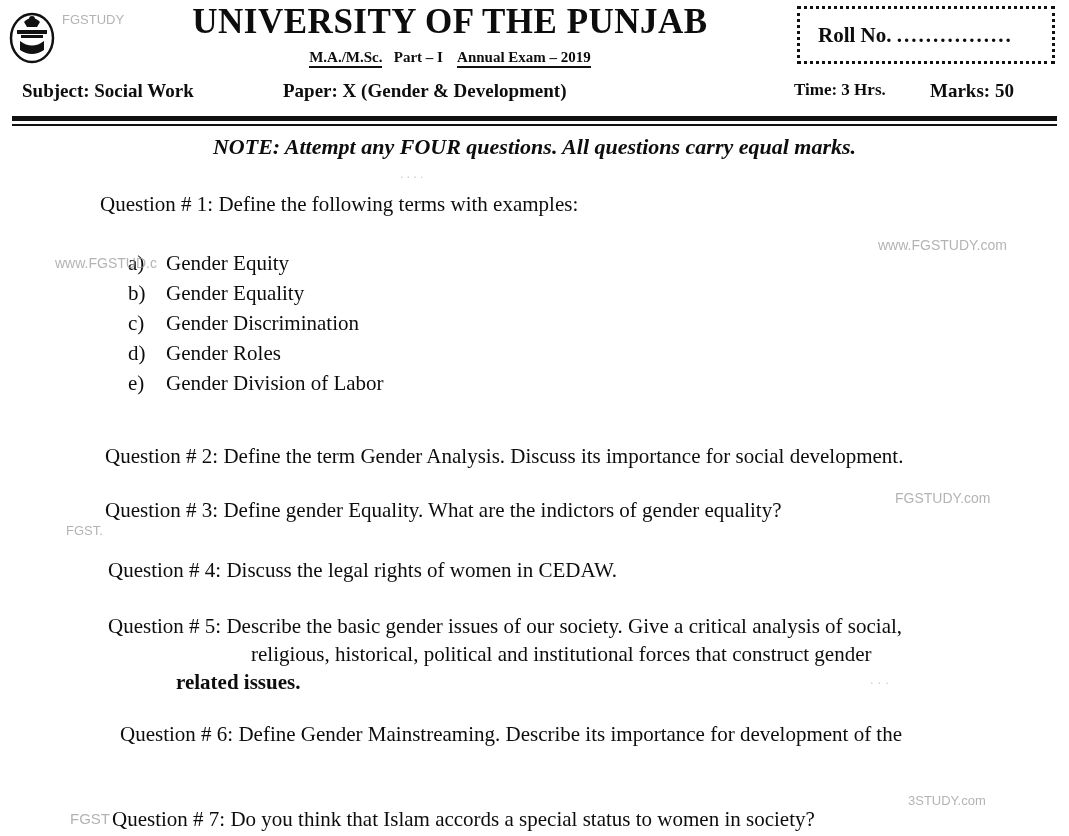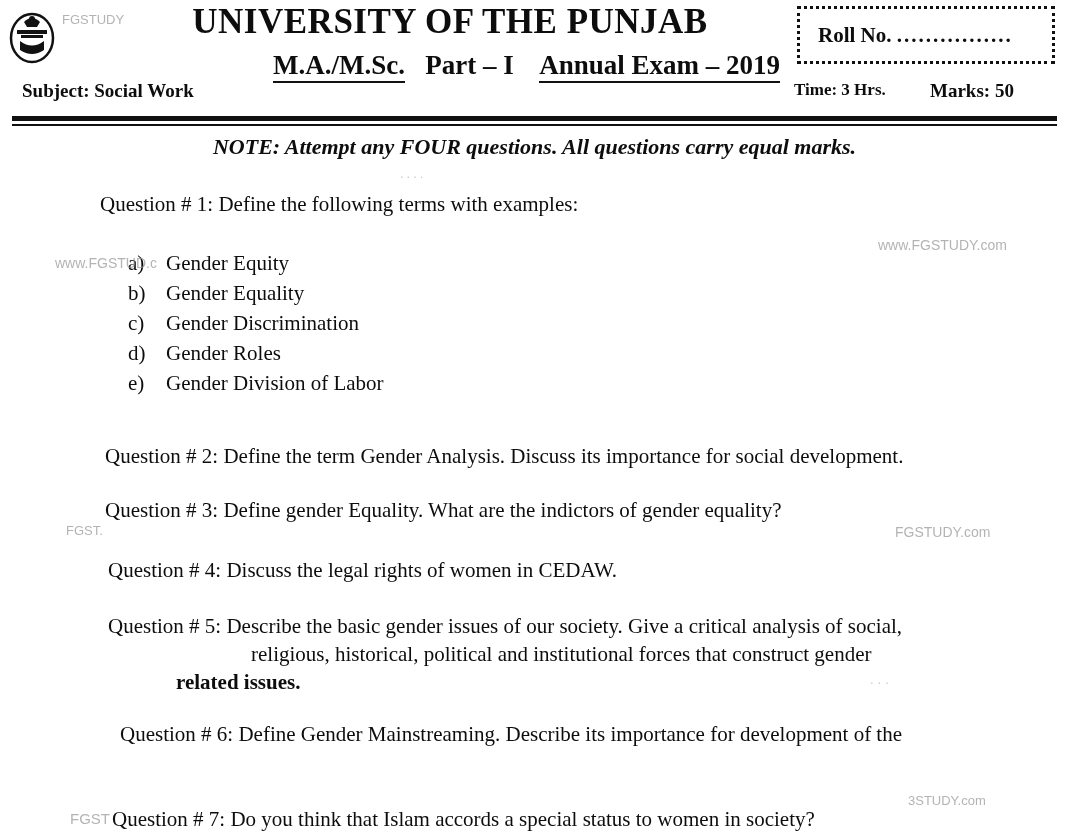--- a/index.html
+++ b/index.html
@@ -38,25 +38,25 @@
     text-align: center;
     font-family: "Liberation Serif", serif;
     font-weight: bold;
     font-size: 35px;
     letter-spacing: 0.5px;
     line-height: 40px;
   }
   .exam-line {
     position: absolute;
     left: 120px;
-    top: 52px;
+    top: 44px;
     width: 660px;
-    text-align: right;
-    font-weight: bold;
-    font-size: 27px;
+    text-align: center;
+    font-weight: bold;
+    font-size: 15px;
     line-height: 26px;
   }
   .exam-line .u { border-bottom: 2px solid #111; padding-bottom: 1px; }
 
   .subject {
     position: absolute;
     left: 22px;
     top: 80px;
     font-weight: bold;
     font-size: 19px;
@@ -184,21 +184,21 @@
     position: absolute;
     color: #9a9a9a;
     font-family: "Liberation Sans", sans-serif;
     font-size: 14px;
     white-space: nowrap;
     opacity: .75;
   }
   .wm1 { left: 62px; top: 12px; font-size: 13px; }
   .wm2 { left: 878px; top: 237px; }
   .wm3 { left: 55px; top: 255px; }
-  .wm4 { left: 895px; top: 524px; }
+  .wm4 { left: 895px; top: 490px; }
   .wm5 { left: 66px; top: 523px; font-size: 13px; }
   .wm6 { left: 908px; top: 793px; font-size: 13px; }
   .wm7 { left: 70px; top: 810px; font-size: 15px; }
   .wm-faint {
     position:absolute;
     color:#cccccc;
     font-family:"Liberation Sans", sans-serif;
     font-size: 13px;
   }
   .wmf1 { left: 400px; top: 166px; letter-spacing: 3px; }
@@ -222,20 +222,21 @@
 
   <div class="uni-title">UNIVERSITY OF THE PUNJAB</div>
 
   <div class="exam-line">
     <span class="u">M.A./M.Sc.</span>&nbsp;&nbsp;
     <span>Part – I</span>&nbsp;&nbsp;&nbsp;
     <span class="u">Annual Exam – 2019</span>
   </div>
 
   <div class="subject">Subject: Social Work</div>
+  <div class="paper">Paper: X (Gender &amp; Development)</div>
   <div class="time">Time: 3 Hrs.</div>
   <div class="marks">Marks: 50</div>
 
   <div class="rollbox">
     <div class="label">
       <span>Roll No.</span>
       <span class="dots">................</span>
     </div>
   </div>
 </div>

